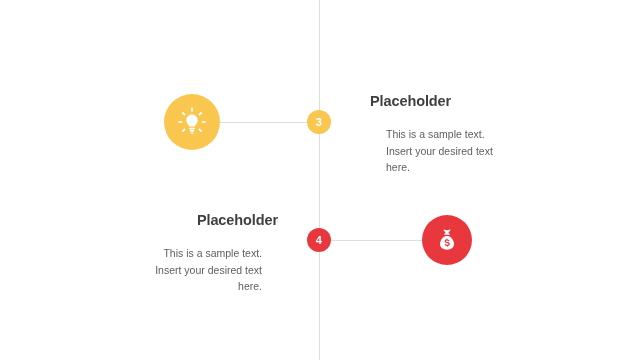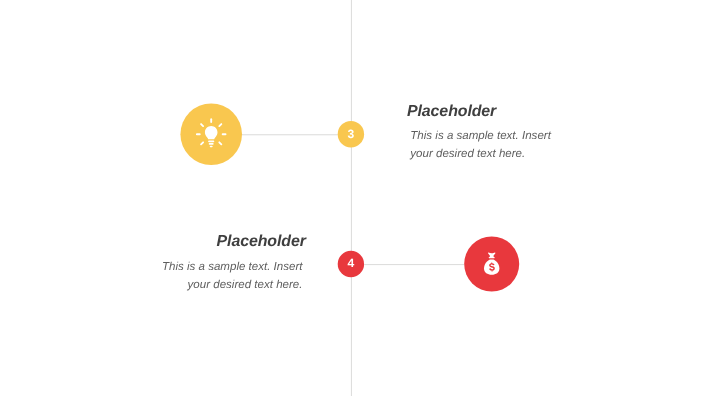--- a/index.html
+++ b/index.html
@@ -58,32 +58,31 @@
     color: #ffffff;
     font-size: 11px;
     font-weight: bold;
     line-height: 1;
     letter-spacing: 0.2px;
   }
 
   
   .text-block {
     position: absolute;
-    font-style: italic;
   }
   .block-title {
     margin: 0 0 5px 0;
     font-size: 14.5px;
     font-weight: bold;
     color: #3f3f3f;
     line-height: 1.2;
     letter-spacing: -0.1px;
   }
   .block-body {
-    margin: 3px;
+    margin: 16px;
     font-size: 10.5px;
     color: #5e5e5e;
     line-height: 1.55;
   }
   .align-left  { text-align: left; }
   .align-right { text-align: right; }
 </style>
 </head>
 <body>
 

